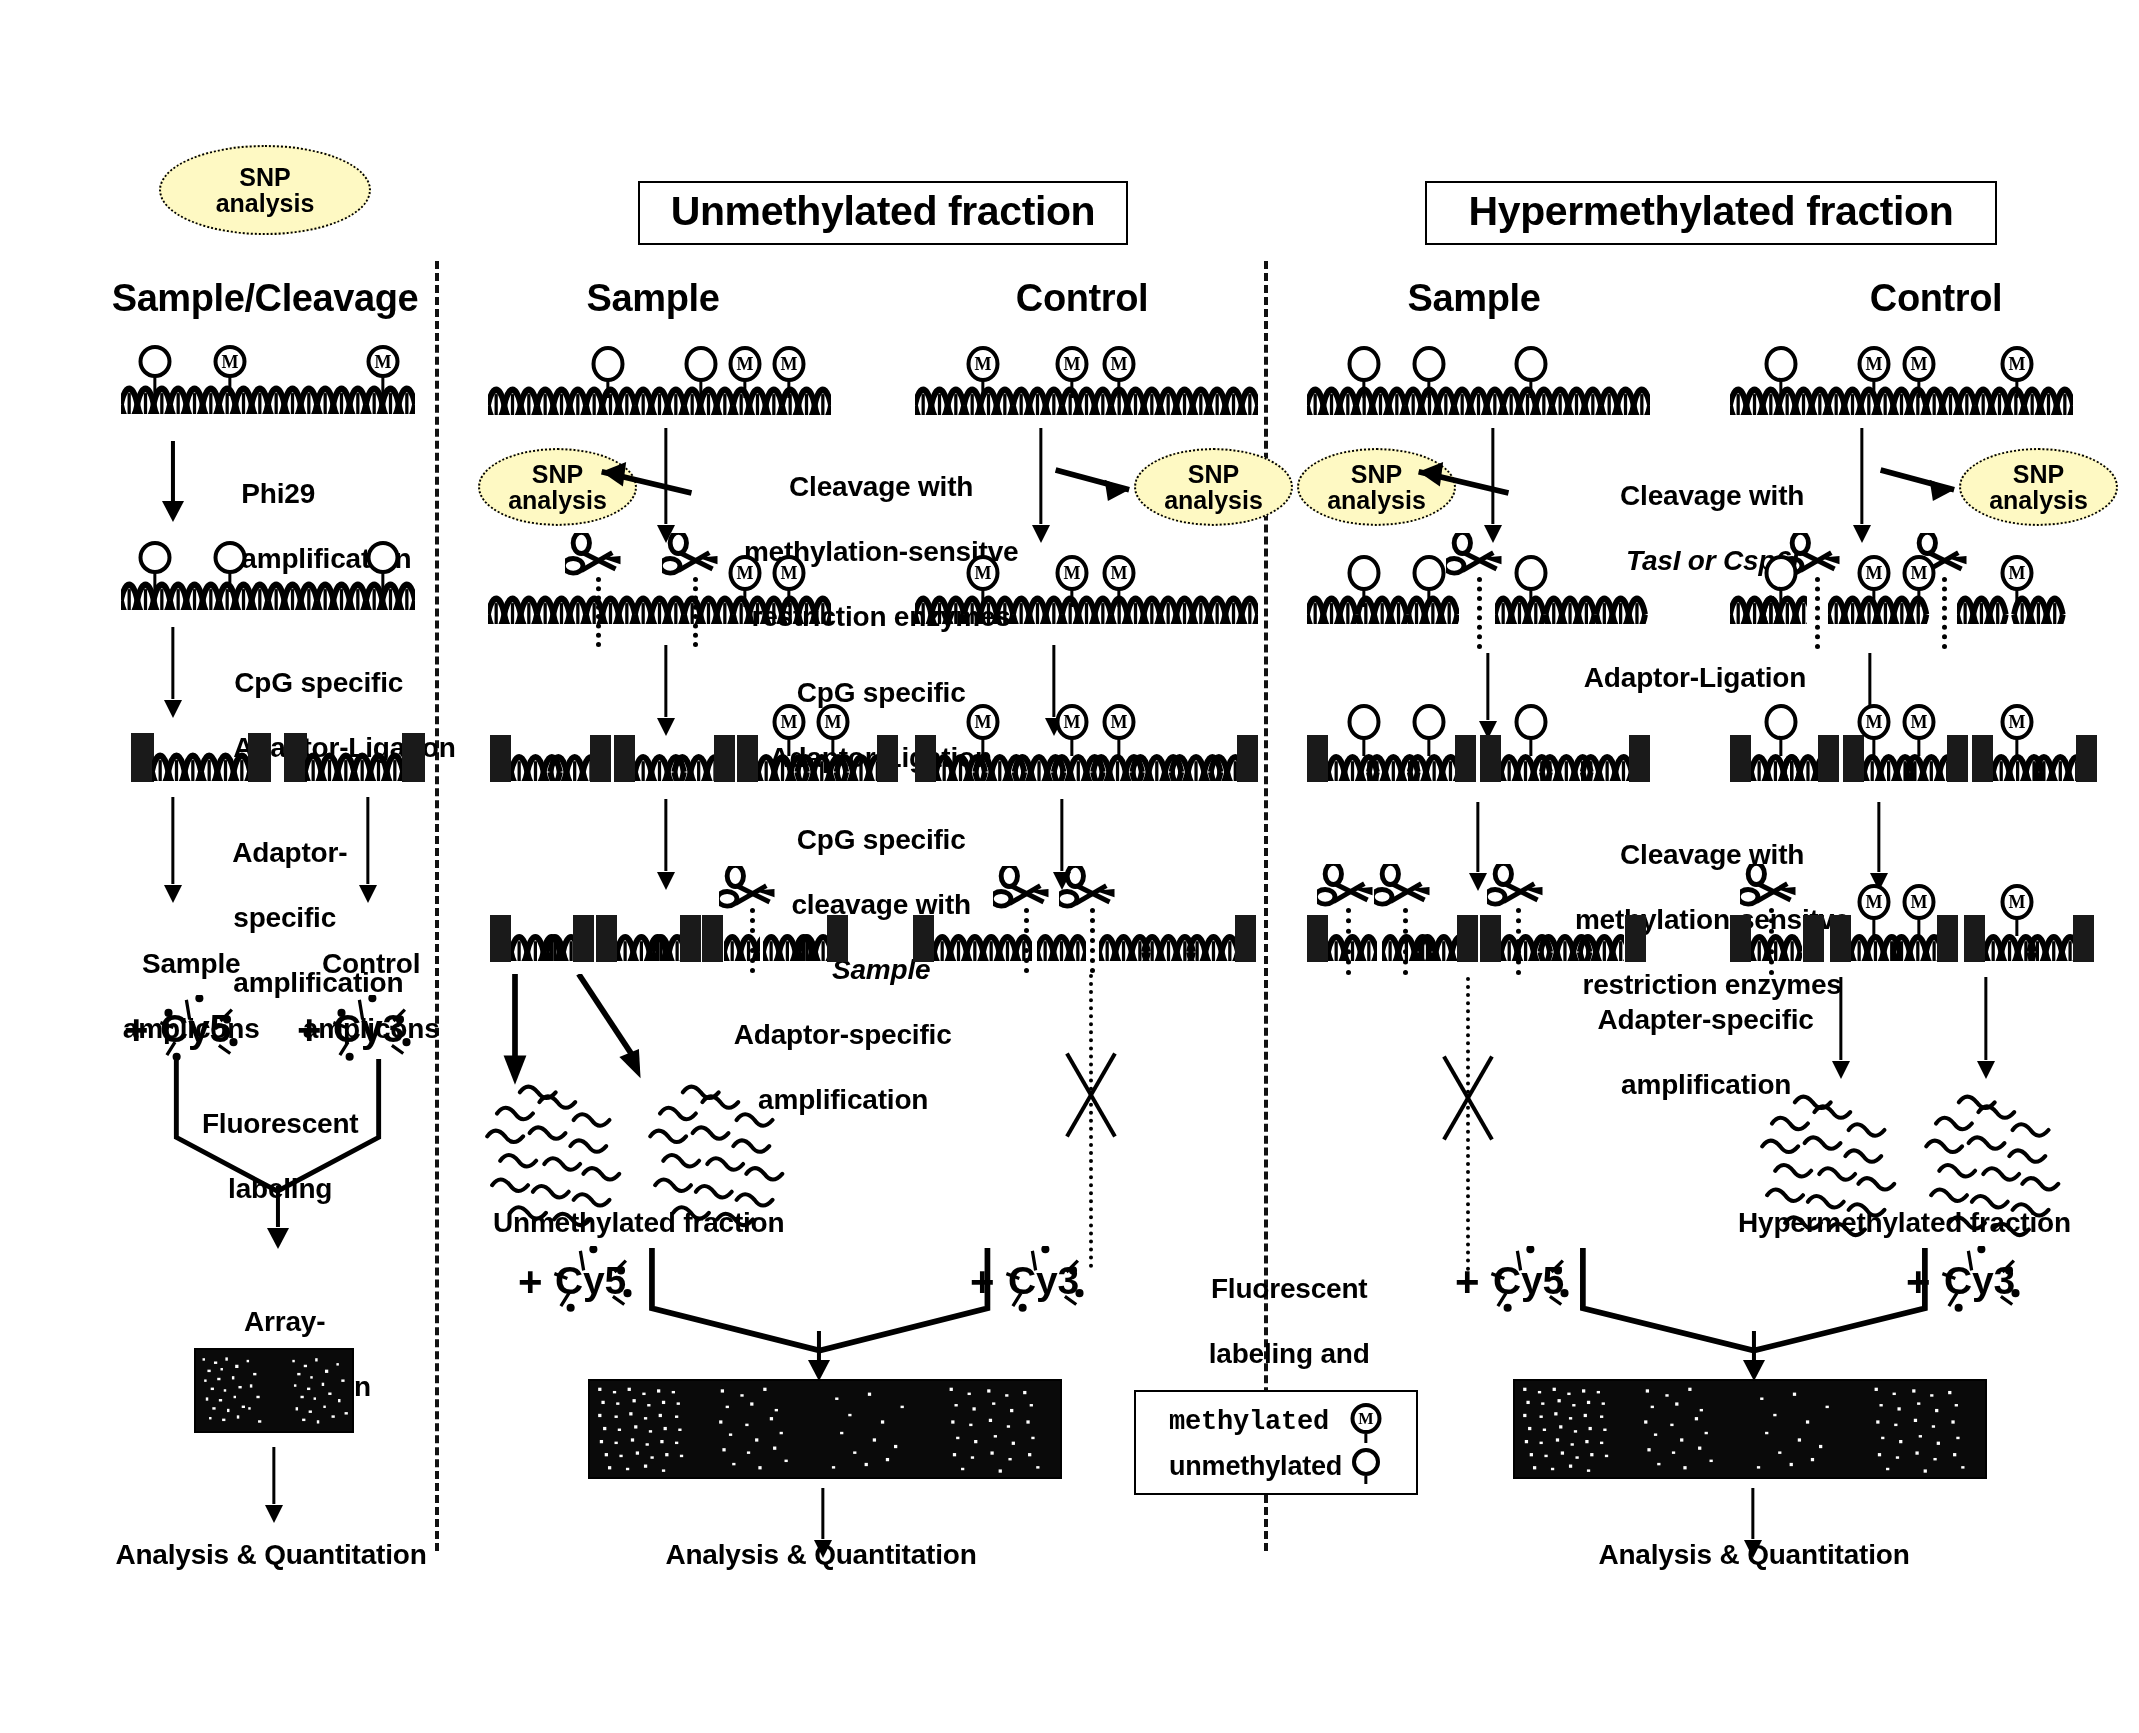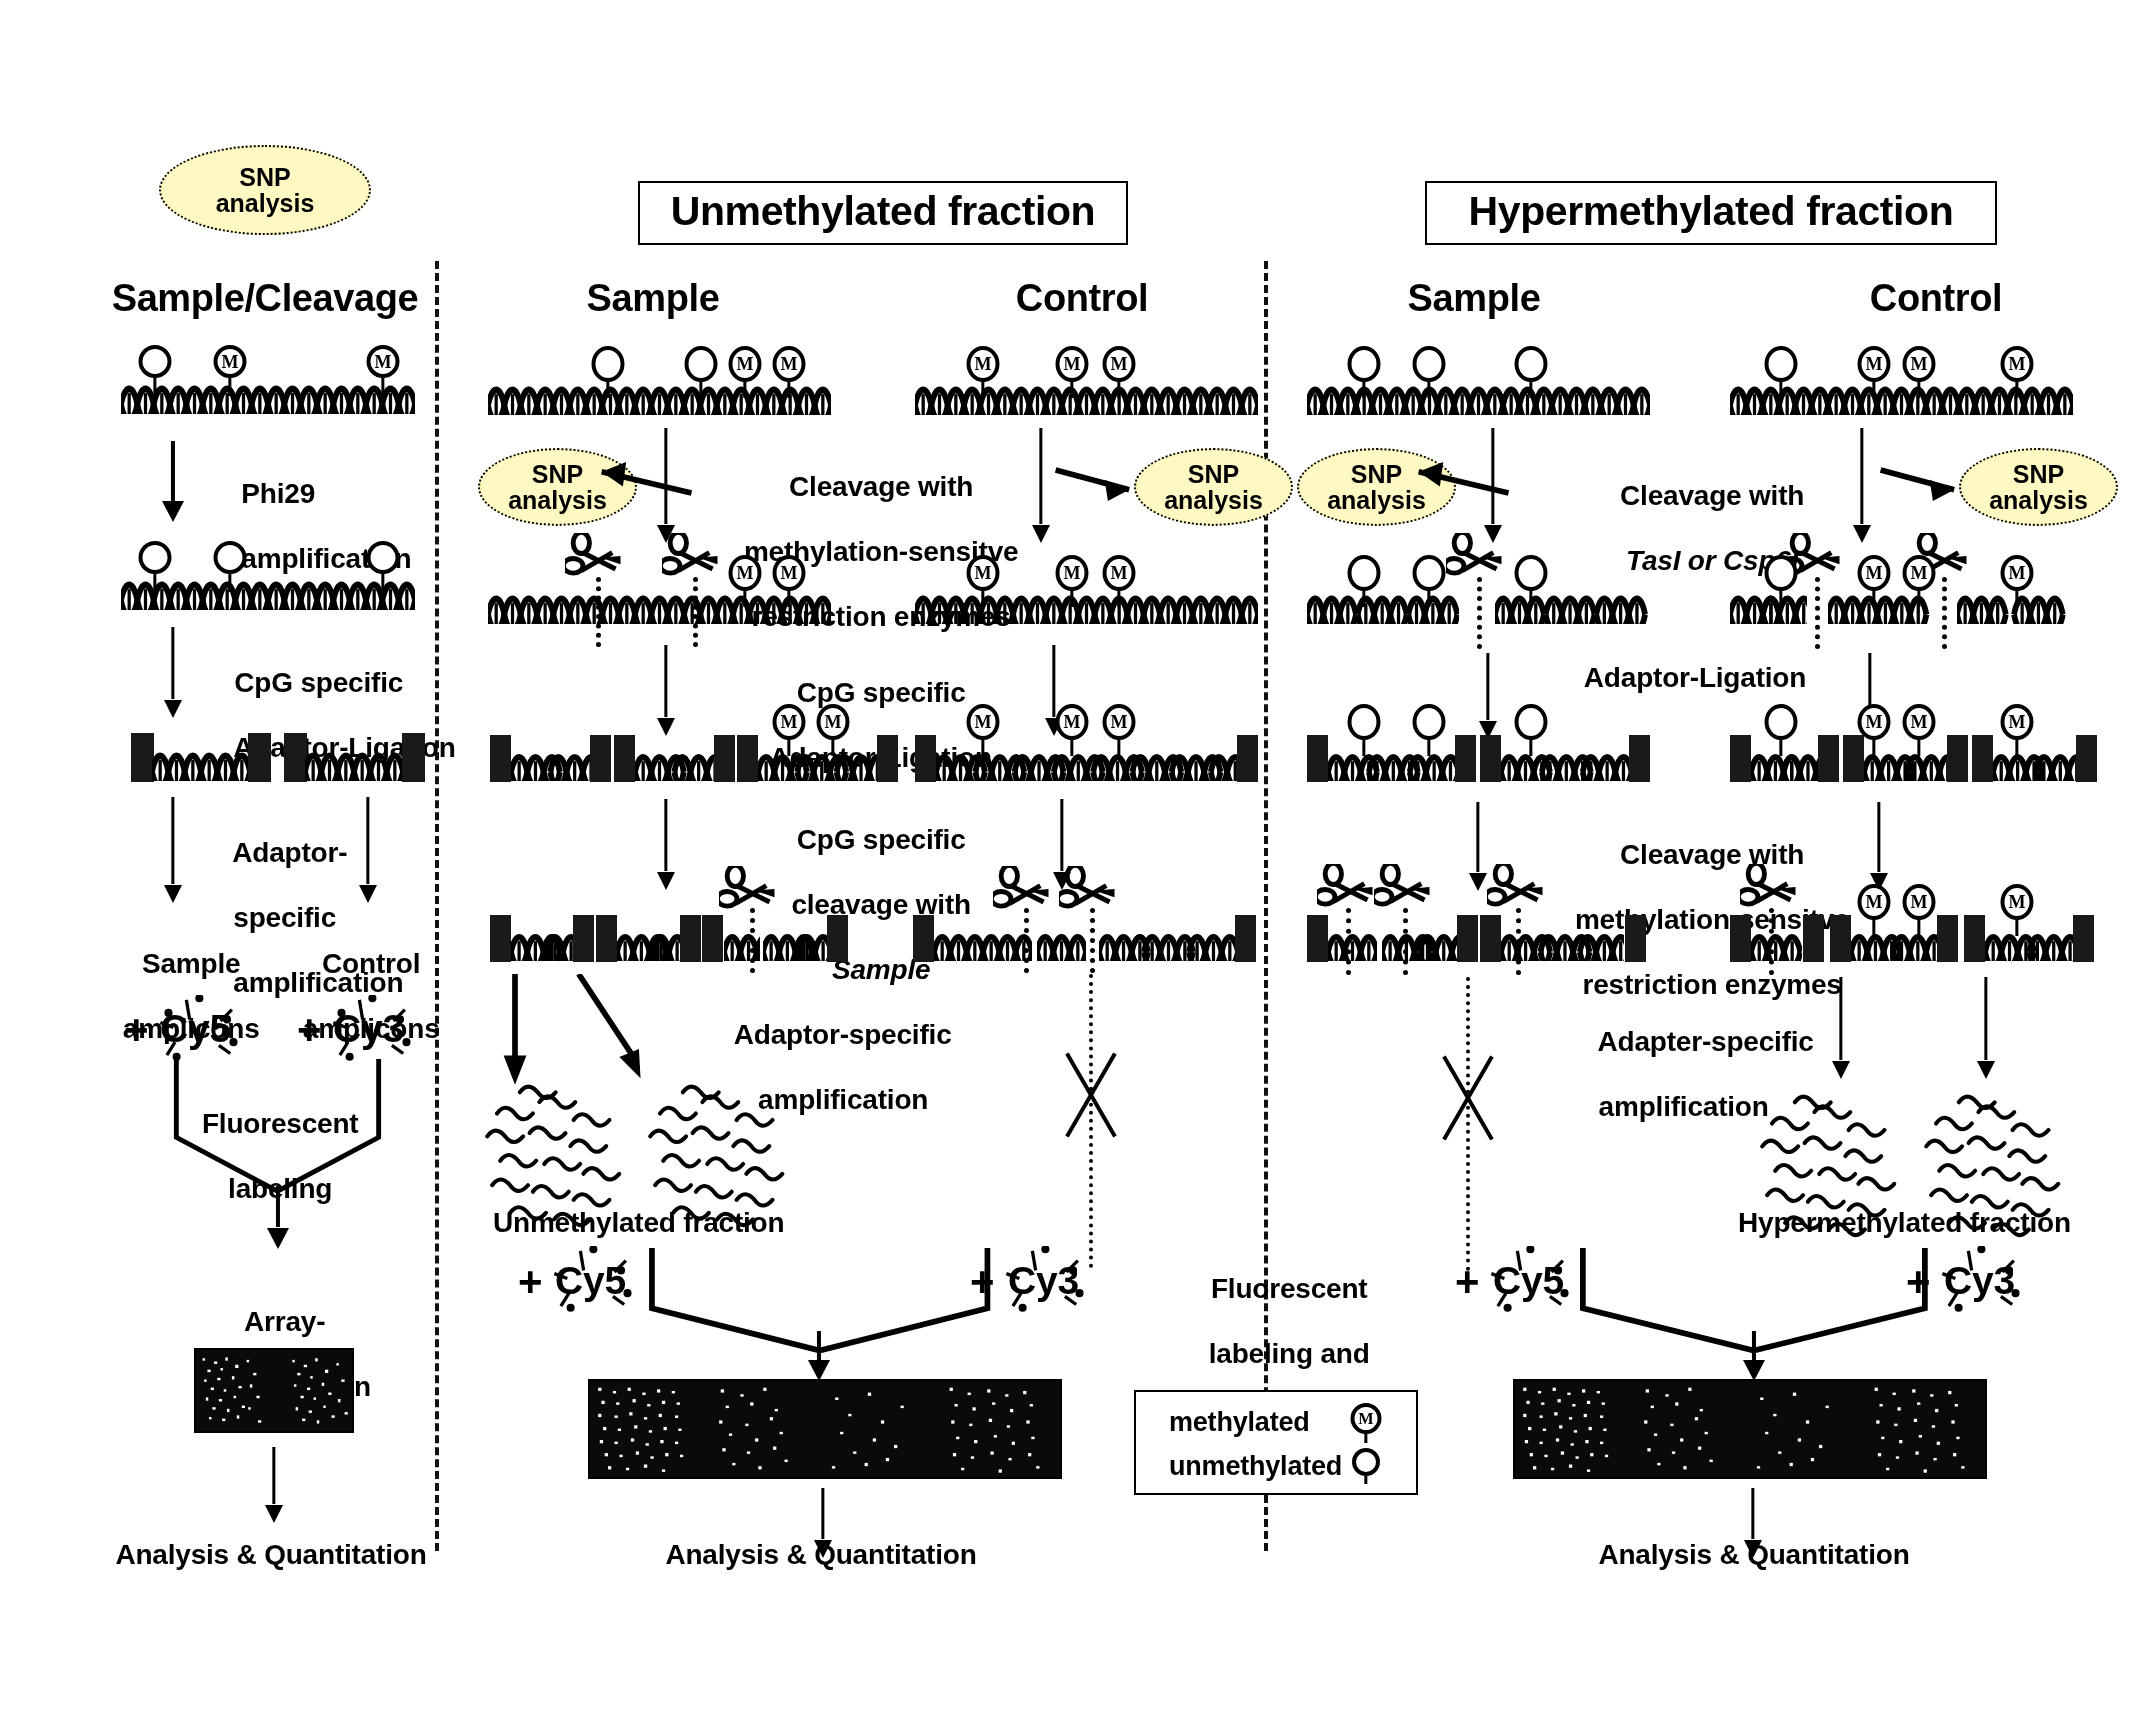--- a/index.html
+++ b/index.html
@@ -927,21 +927,21 @@
     </div>
   <div class="t center step-text" style="left:821px; top:1539px;">Analysis &amp; Quantitation</div>
 
   <div class="t center step-text" style="left:1274px; top:1241px; text-align:center;">
     <span>Fluorescent</span><br>
     <span>labeling and</span><br>
     <span>array-hybridization</span>
   </div>
 
   <div class="legend-box" style="left:1134px; top:1390px; width:284px; height:105px;">
-    <div class="t left legend-text" style="left:33px; top:14.7px;">methylated</div>
+    <div class="t left legend-text" style="left:33px; top:14.7px;font-family:Liberation Mono, monospace;">methylated</div>
     <div class="lolli meth" style="left:212px; top:11.4px; width:36px; height:38px;">
       <div class="stem" style="top:31px; height:8.2px;"></div>
       <div class="head" style="width:31px;height:31px;font-size:16.3px;">M</div>
     </div>
     <div class="t left legend-text" style="left:33px; top:59px;">unmethylated</div>
     <div class="lolli" style="left:212px; top:56px; width:36px; height:38px;">
       <div class="stem" style="top:28px; height:8.2px;"></div>
       <div class="head" style="width:28px;height:28px;font-size:0;"></div>
     </div>
   </div>
@@ -1255,21 +1255,21 @@
     <div class="stem" style="top:26px; height:26px;"></div>
       <div class="head" style="width:33px;height:36px;">M</div>
     </div>
 
   <div class="cutline" style="left:1466px; top:977px; height:294px; border-left-width:4.1px;"></div>
   <div class="xmark" style="left:1439px; top:1050px; width:57px; height:96px;">
       <span></span>
       <span></span>
     </div>
 
-  <div class="t center step-text" style="left:1691px; top:994px; text-align:left;">
+  <div class="t center step-text" style="left:1691px; top:972px; text-align:center;">
     <span>Adapter-specific</span><br>
     <span>amplification</span>
   </div>
 
   <div class="arrow-v arrow-thin" style="left:1841px; top:977px; height:101px;">
     <div class="arrow-line" style="height:83px;"></div>
       <div class="arrow-head"></div>
     </div>
   <div class="arrow-v arrow-thin" style="left:1986px; top:977px; height:101px;">
     <div class="arrow-line" style="height:83px;"></div>

